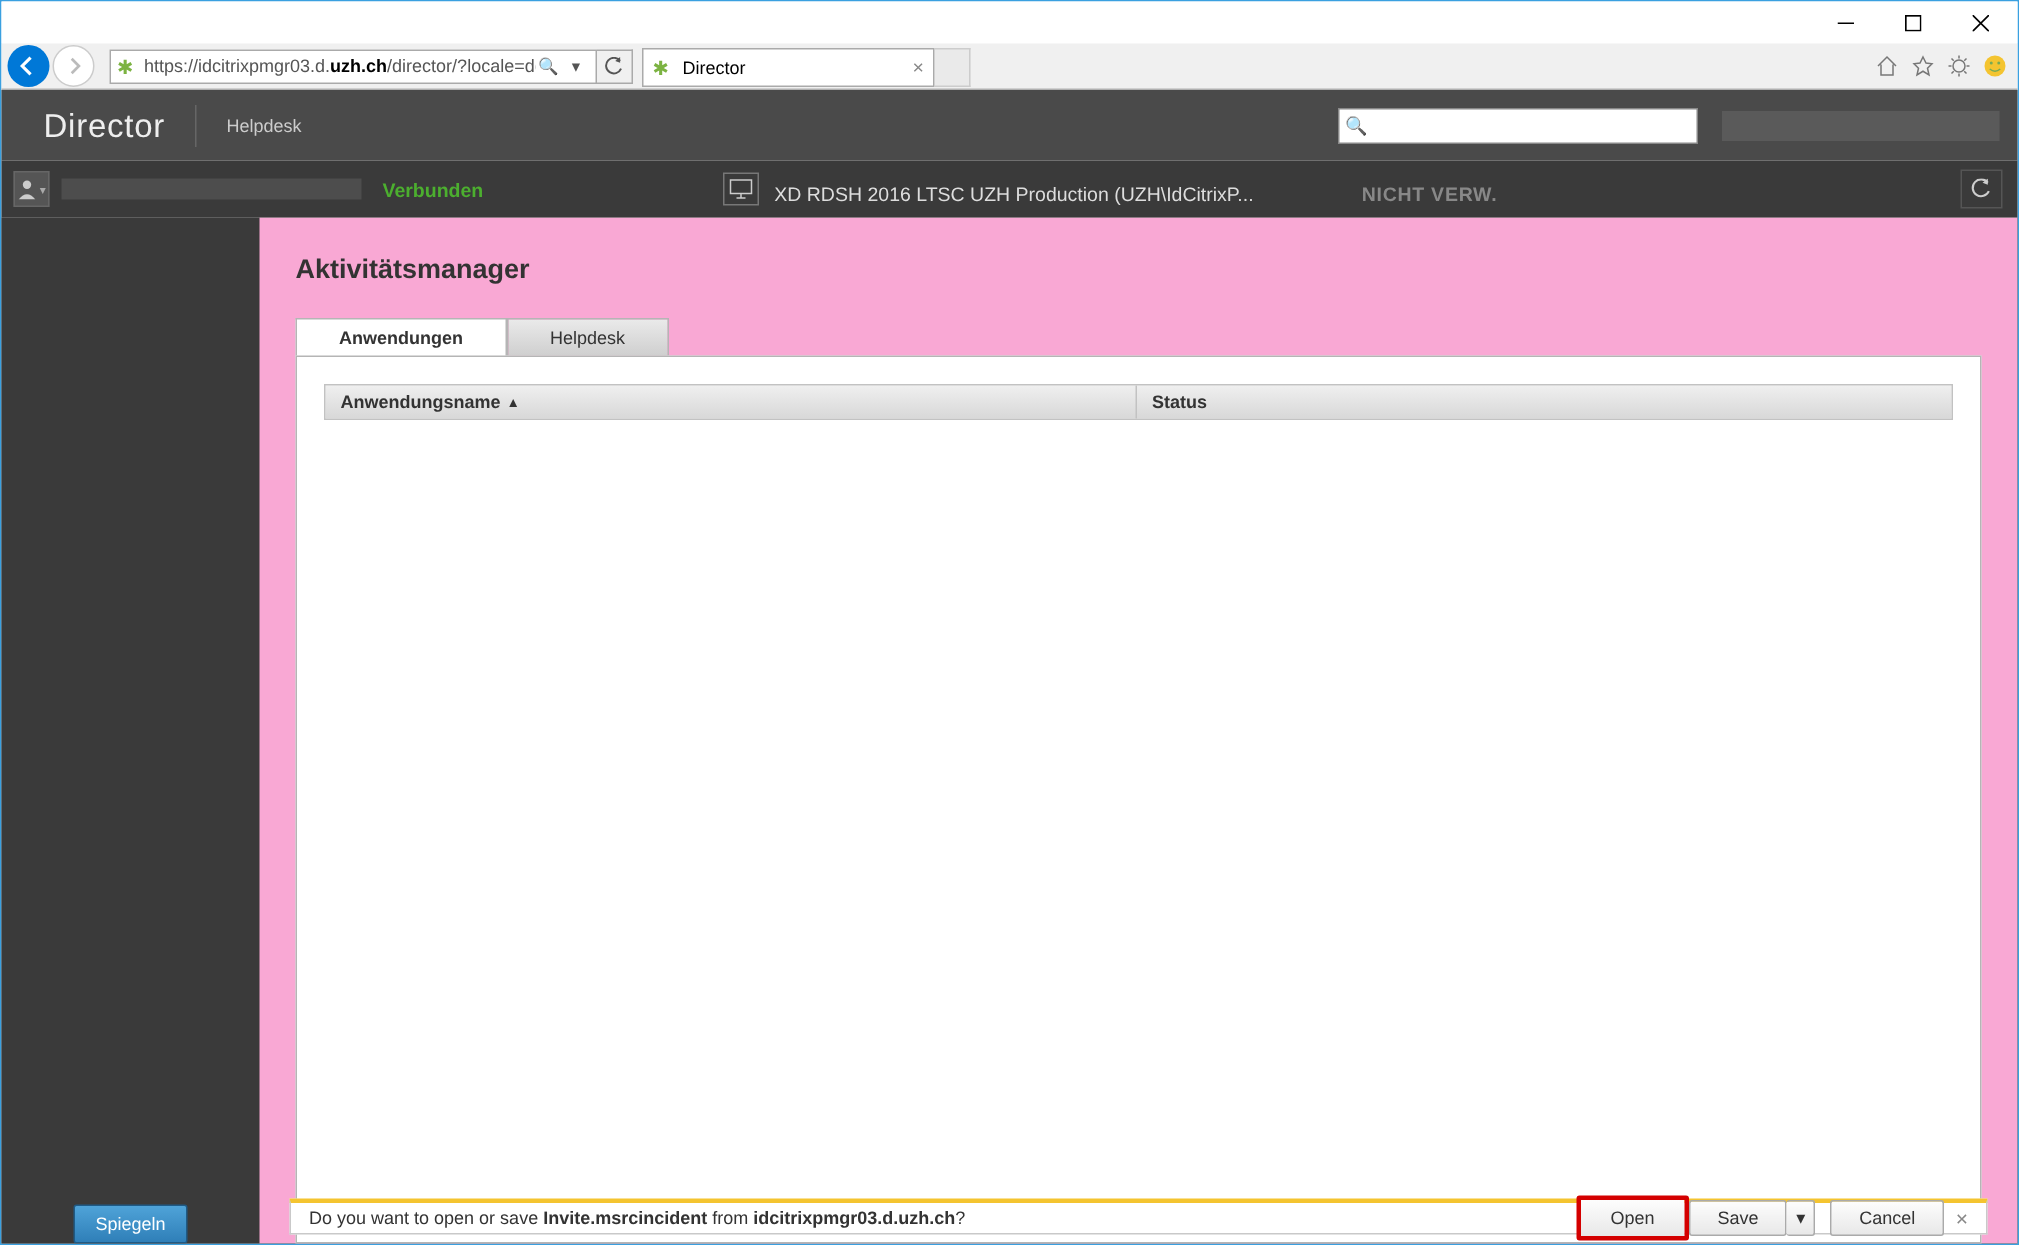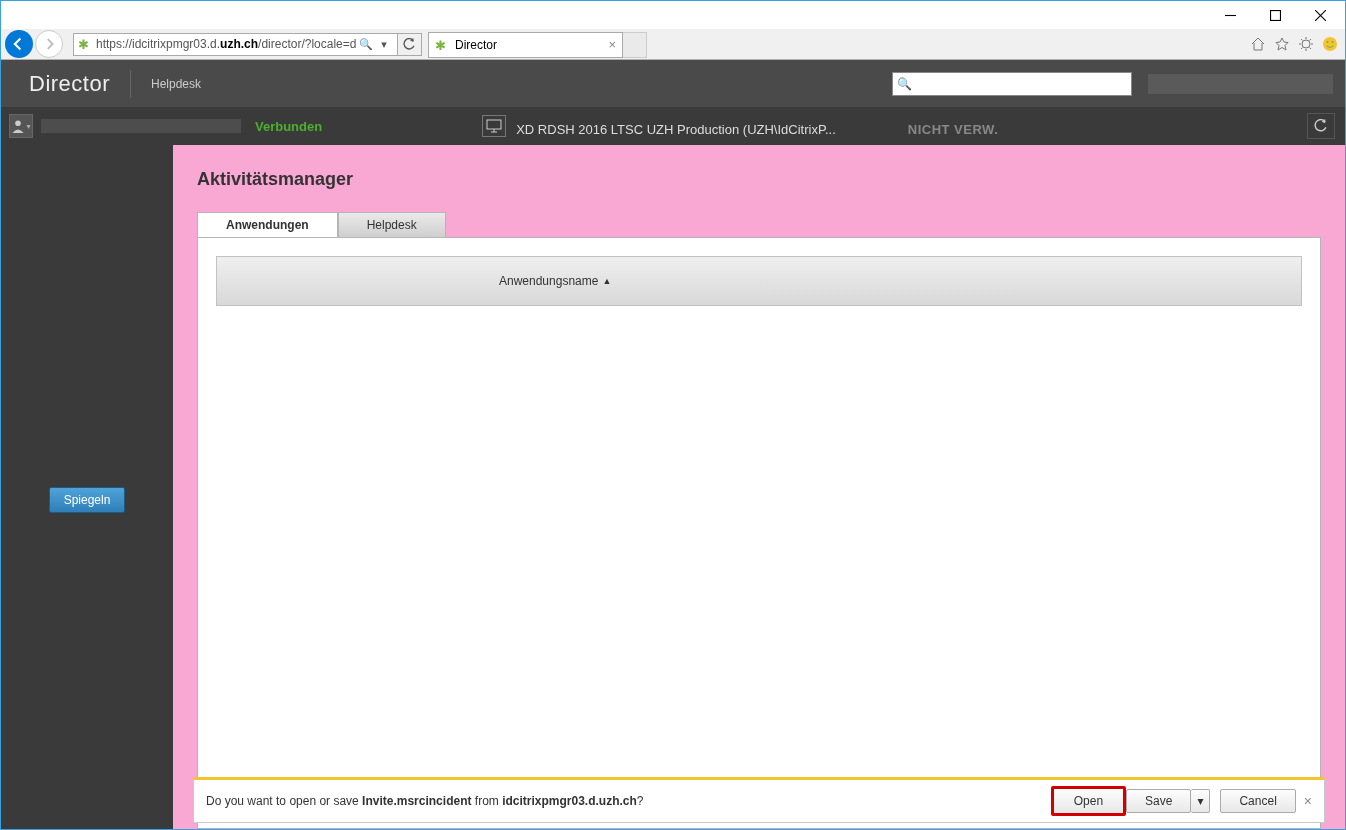--- a/index.html
+++ b/index.html
@@ -46,35 +46,35 @@
 .user-icon { width: 24px; height: 24px; background: #555; border: 1px solid #666; display: flex; align-items: center; justify-content: center; }
 .user-redact { width: 200px; height: 14px; background: #4d4d4d; }
 .status-conn { color: #4caf2f; font-weight: 600; margin-left: 6px; }
 .machine { margin-left: 160px; display: flex; align-items: flex-end; gap: 10px; }
 .machine-icon { width: 24px; height: 22px; border: 1px solid #777; display: flex; align-items: center; justify-content: center; }
 .not-managed { margin-left: 20px; color: #888; font-weight: 600; letter-spacing: 0.5px; padding-left: 42px; }
 .refresh-btn { margin-left: auto; width: 28px; height: 26px; border: 1px solid #555; display: flex; align-items: center; justify-content: center; cursor: pointer; }
 
 
 .body { flex: 1; display: flex; background: #3a3a3a; overflow: hidden; }
-.sidebar { width: 172px; background: #3a3a3a; padding-top: 25px; display: flex; justify-content: center; align-items: center; }
+.sidebar { width: 172px; background: #3a3a3a; padding-top: 25px; display: flex; justify-content: center; align-items: flex-end; }
 .mirror-btn { padding: 5px 14px; background: linear-gradient(#4fa3d8,#2f7fb8); color: #fff; border: 1px solid #1f5a85; font-size: 12px; cursor: pointer; border-radius: 2px; }
 .content { flex: 1; background: #f9a8d4; padding: 24px 24px 0 24px; display: flex; flex-direction: column; position: relative; }
 .page-title { font-size: 18px; font-weight: 600; color: #333; margin-bottom: 22px; }
 
 .tabs { display: flex; }
 .ctab { height: 26px; padding: 0 28px; border: 1px solid #b5b5b5; background: linear-gradient(#eaeaea,#cfcfcf); font-size: 12px; display: flex; align-items: center; cursor: pointer; color: #333; }
 .ctab.active { background: #fff; border-bottom: 1px solid #fff; font-weight: 600; }
 .panel { flex: 1; border: 1px solid #b5b5b5; background: #fff; margin-top: -1px; padding: 18px 18px 0 18px; overflow: hidden; }
-.grid-header { height: 50px; background: linear-gradient(#efefef,#d8d8d8); border: 1px solid #c2c2c2; display: flex; align-items: center; font-size: 12px; font-weight: 400; color: #333; justify-content: center; }
+.grid-header { height: 24px; background: linear-gradient(#efefef,#d8d8d8); border: 1px solid #c2c2c2; display: flex; align-items: center; font-size: 12px; font-weight: 700; color: #333; }
 .col1 { width: 540px; padding-left: 10px; display: flex; align-items: center; gap: 4px; }
 .col2 { flex: 1; padding-left: 10px; border-left: 1px solid #c2c2c2; height: 100%; display: flex; align-items: center; }
 
 
-.dlbar { position: absolute; left: 20px; right: 20px; bottom: 6px; height: 46px; border: 1px solid #c9c9c9; border-top: 3px solid #f4c430; background: #fff; display: flex; align-items: center; padding: 0 12px; font-size: 12px; color: #333; }
+.dlbar { position: absolute; left: 20px; right: 20px; bottom: 6px; height: 24px; border: 1px solid #c9c9c9; border-top: 3px solid #f4c430; background: #fff; display: flex; align-items: center; padding: 0 12px; font-size: 12px; color: #333; }
 .dlbar .msg { flex: 1; }
 .dlbar .msg b { font-weight: 600; }
 .dlbtn { height: 24px; border: 1px solid #aaa; background: linear-gradient(#fdfdfd,#e8e8e8); padding: 0 18px; font-size: 12px; cursor: pointer; display: flex; align-items: center; border-radius: 2px; }
 .dlbtn.open { border: 3px solid #d40000; padding: 0 20px; height: 30px; }
 .dlbtn.drop { padding: 0 6px; border-left: none; }
 .dlgroup { display: flex; margin-right: 10px; }
 .dlclose { margin-left: 8px; color: #888; cursor: pointer; font-size: 14px; }
 
 .favicon-citrix { display: inline-block; }
 .favicon-citrix::before { content: "✱"; color: #7cb342; font-size: 13px; }
@@ -214,20 +214,21 @@
       <div class="tabs">
         <div class="ctab active">Anwendungen</div>
         <div class="ctab">Helpdesk</div>
       </div>
       <div class="panel">
         <div class="grid-header">
           <div class="col1">
               <span>Anwendungsname</span>
               <span class="sort-arrow">▲</span>
             </div>
+          <div class="col2">Status</div>
         </div>
       </div>
 
       <div class="dlbar">
         <div class="msg">
           <span>Do you want to open or save </span><b>Invite.msrcincident</b><span> from </span><b>idcitrixpmgr03.d.uzh.ch</b><span>?</span>
         </div>
         <div class="dlbtn open">Open</div>
         <div class="dlgroup">
           <div class="dlbtn">Save</div>

